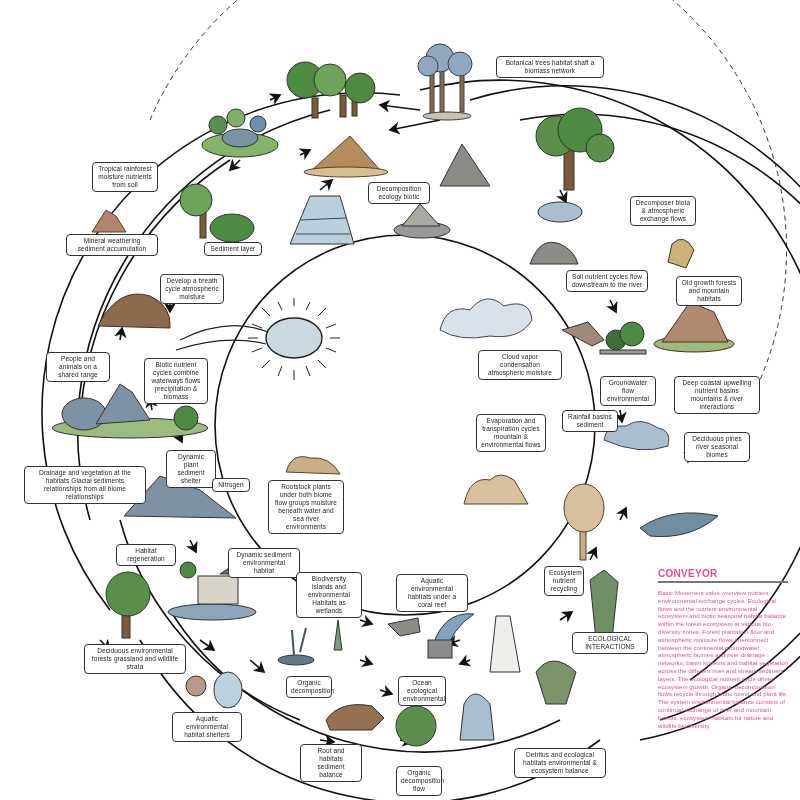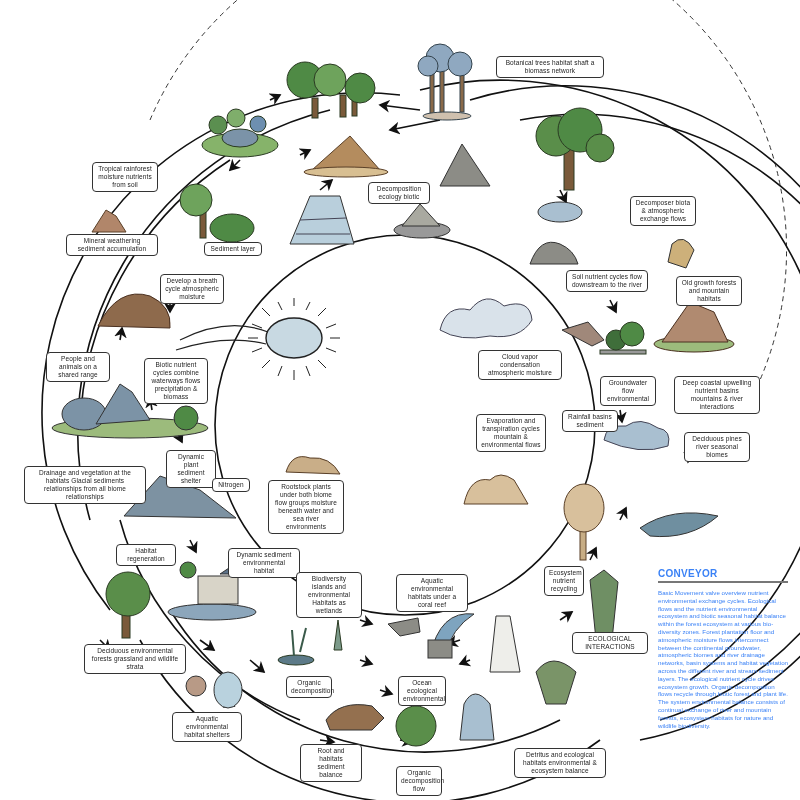--- a/index.html
+++ b/index.html
@@ -1,21 +1,21 @@
 <!DOCTYPE html>
 <html><head>
 <meta charset="utf-8">
 <style>
   html,body{margin:0;padding:0;background:#ffffff;}
   body{width:800px;height:800px;position:relative;overflow:hidden;font-family:"Liberation Sans",sans-serif;}
   svg.bg{position:absolute;left:0;top:0;}
   .lbl{position:absolute;background:#fff;border:1.4px solid #333;border-radius:4px;padding:2px 4px;
        font-family:"Liberation Sans",sans-serif;font-size:6.5px;line-height:8px;color:#222;text-align:center;
        letter-spacing:0.1px;box-sizing:border-box;}
-  .side{position:absolute;left:658px;top:568px;width:130px;font-family:"Liberation Sans",sans-serif;color:#3b82f6;}
+  .side{position:absolute;left:658px;top:568px;width:130px;font-family:"Liberation Sans",sans-serif;color:#ec4899;}
   .side h2{margin:0;font-size:10px;font-weight:bold;letter-spacing:0.3px;border-bottom:2px solid #777;padding-bottom:2px;}
   .side p{margin:6px 0 0 0;font-size:6.2px;line-height:7.8px;}
 </style>
 </head>
 <body>
 
 <svg class="bg" width="800" height="800" viewBox="0 0 800 800">
   <defs>
     <marker id="ah" markerWidth="8" markerHeight="8" refX="6" refY="4" orient="auto">
       <path d="M0,0 L7,4 L0,8 L2,4 z" fill="#111"></path>

